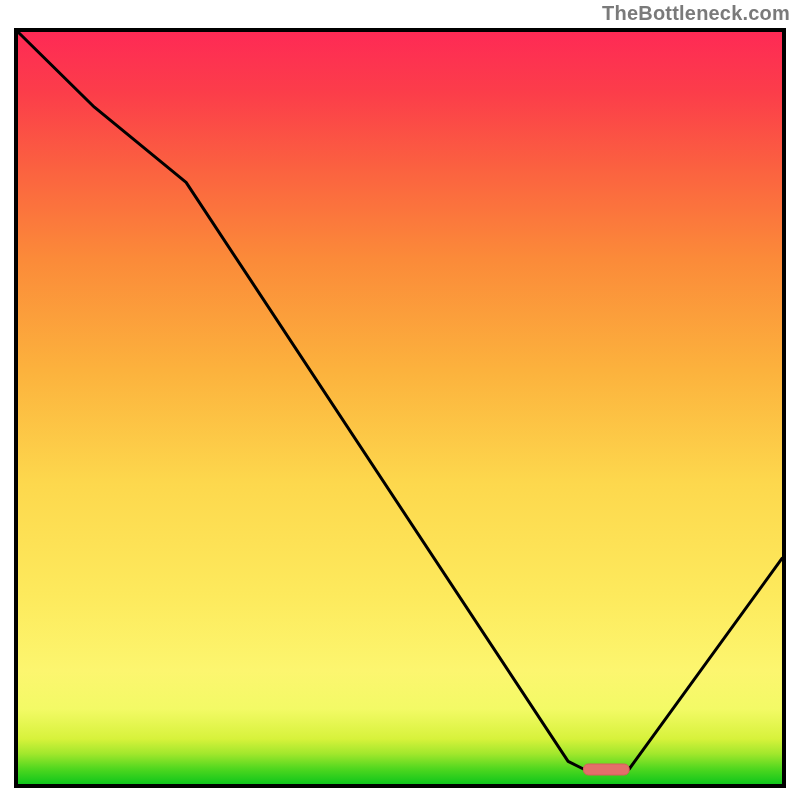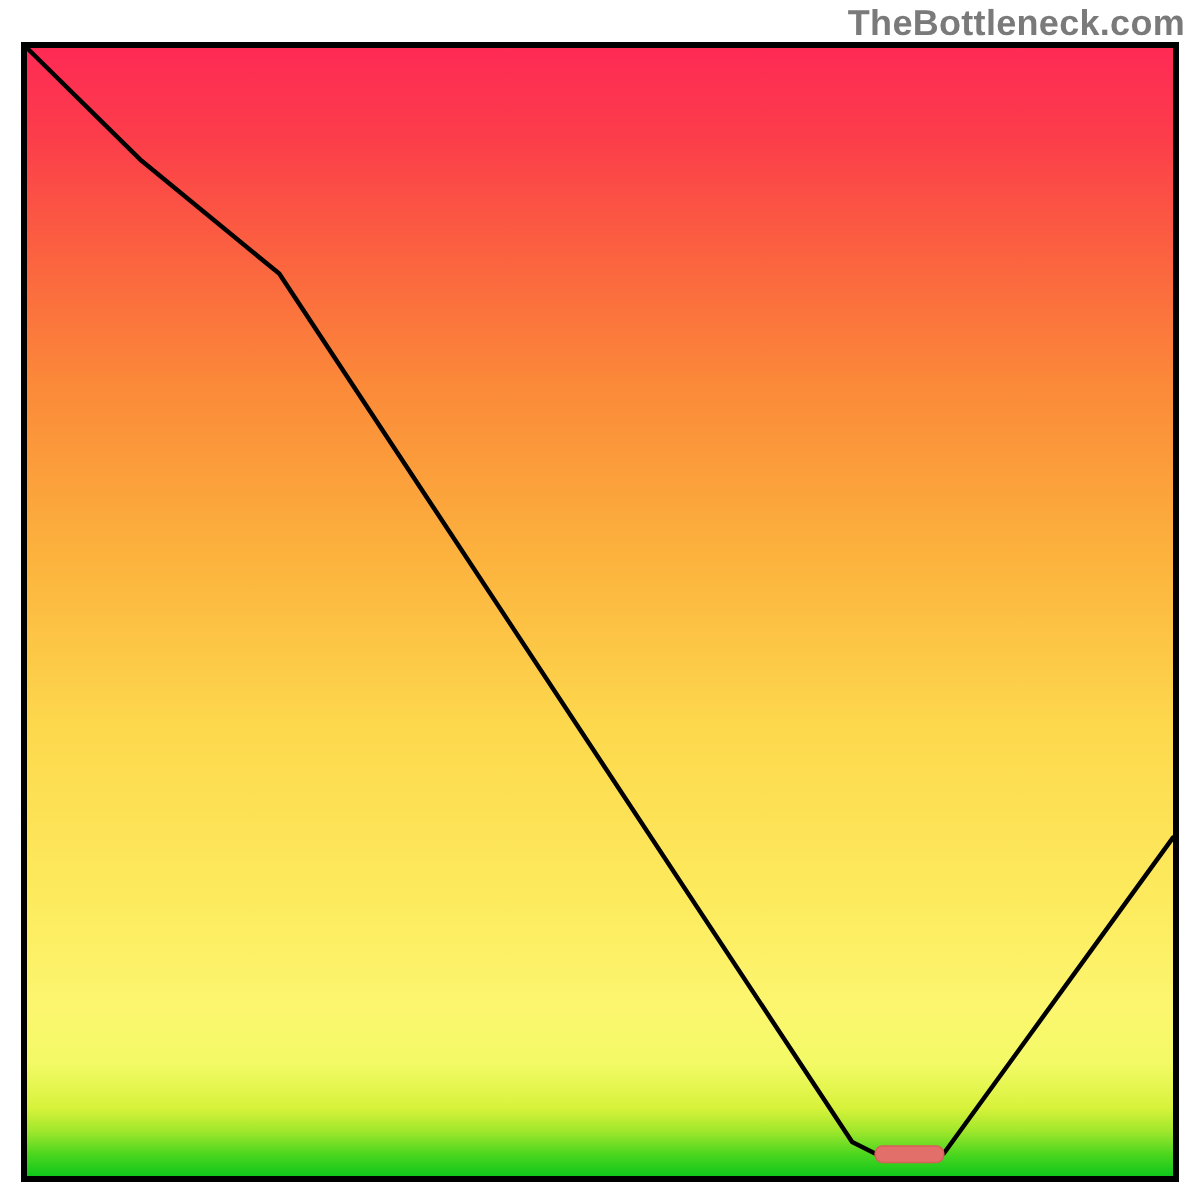--- a/index.html
+++ b/index.html
@@ -7,21 +7,21 @@
     padding: 0;
     width: 800px;
     height: 800px;
     background: #ffffff;
   }
   .watermark {
     position: absolute;
     top: 2px;
     right: 10px;
     font-family: Arial, Helvetica, sans-serif;
-    font-size: 24px;
+    font-size: 20px;
     font-weight: bold;
     color: #7a7a7a;
     letter-spacing: 0.2px;
   }
   .chart-frame {
     position: absolute;
     left: 14px;
     top: 28px;
     width: 772px;
     height: 760px;

